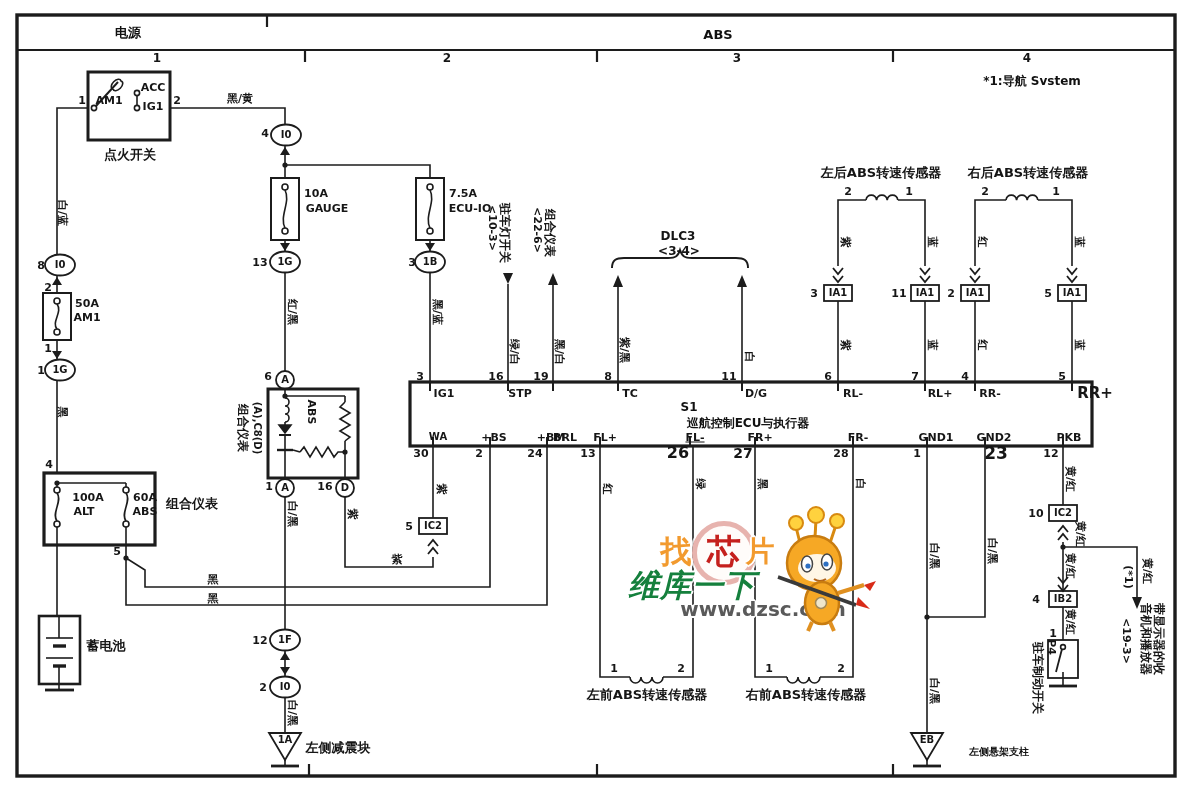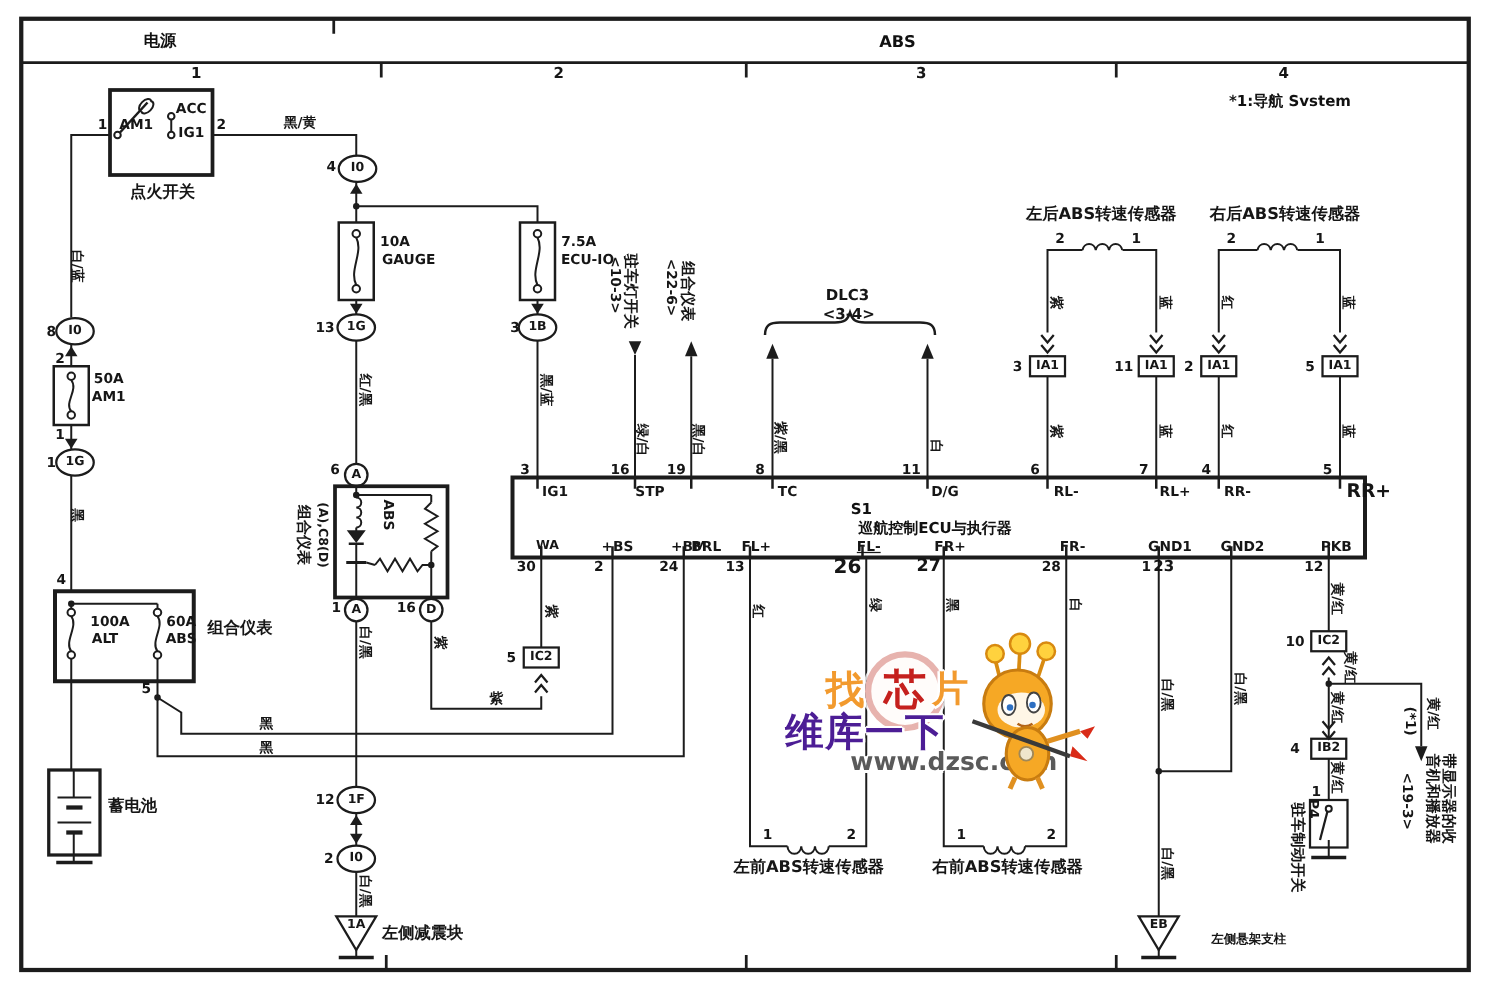--- a/index.html
+++ b/index.html
@@ -327,21 +327,21 @@
       <span class="lbl" style="left: 588px; top: 453px; font-size: 11px;">13</span>
       <span class="lbl" style="left: 695px; top: 437px; font-size: 11px; text-decoration: underline;">FL-</span>
       <span class="lbl" style="left: 678px; top: 453px; font-size: 16px;">26</span>
       <span class="lbl" style="left: 760px; top: 437px; font-size: 11px;">FR+</span>
       <span class="lbl" style="left: 743px; top: 453px; font-size: 14px;">27</span>
       <span class="lbl" style="left: 858px; top: 437px; font-size: 11px;">FR-</span>
       <span class="lbl" style="left: 841px; top: 453px; font-size: 11px;">28</span>
       <span class="lbl" style="left: 936px; top: 437px; font-size: 11px;">GND1</span>
       <span class="lbl" style="left: 917px; top: 453px; font-size: 11px;">1</span>
       <span class="lbl" style="left: 994px; top: 437px; font-size: 11px;">GND2</span>
-      <span class="lbl" style="left: 931px; top: 453px; font-size: 12px;">23</span>
+      <span class="lbl" style="left: 996px; top: 453px; font-size: 17px;">23</span>
       <span class="lbl" style="left: 1069px; top: 437px; font-size: 11px;">PKB</span>
       <span class="lbl" style="left: 1051px; top: 453px; font-size: 11px;">12</span>
       <span class="lbl rot" style="left: 505px; top: 233px; font-size: 12px;">驻车灯开关</span>
       <span class="lbl rot" style="left: 492px; top: 228px; font-size: 11px;">&lt;10-3&gt;</span>
       <span class="lbl rot" style="left: 550px; top: 233px; font-size: 12px;">组合仪表</span>
       <span class="lbl rot" style="left: 537px; top: 230px; font-size: 11px;">&lt;22-6&gt;</span>
       <span class="lbl rot" style="left: 514px; top: 352px; font-size: 11px;">绿/白</span>
       <span class="lbl rot" style="left: 559px; top: 352px; font-size: 11px;">黑/白</span>
       <span class="lbl rot" style="left: 624px; top: 350px; font-size: 11px;">紫/黑</span>
       <span class="lbl rot" style="left: 749px; top: 357px; font-size: 11px;">白</span>
@@ -405,21 +405,21 @@
       <span class="lbl" style="left: 737px; top: 58px; font-size: 12px;">3</span>
       <span class="lbl" style="left: 1027px; top: 58px; font-size: 12px;">4</span>
     </div>
 
   <div id="wm">
     <div class="wm-t wm-outline" style="left:676px;top:552px;font-size:31px;color:#f29a2e;">找</div>
     <div id="wm-circle">
       <span>芯</span>
     </div>
     <div class="wm-t wm-outline" style="left:760px;top:552px;font-size:29px;color:#f29a2e;">片</div>
-    <div class="wm-t wm-outline" style="left:692px;top:586px;font-size:31px;color:#4c1d95;letter-spacing:1px;">维库一下</div>
+    <div class="wm-t wm-outline" style="left:692px;top:586px;font-size:31px;color:#15803d;letter-spacing:1px;font-style:italic;">维库一下</div>
     <div class="wm-t wm-outline" style="left:763px;top:609px;font-size:20px;color:#5a5a5a;font-weight:700;">www.dzsc.com</div>
 
     <svg style="position:absolute;left:758px;top:505px;" width="140" height="130" viewBox="0 0 140 130">
       <line x1="42" y1="38" x2="38" y2="22" stroke="#d88a10" stroke-width="3"></line>
       <line x1="57" y1="33" x2="58" y2="14" stroke="#d88a10" stroke-width="3"></line>
       <line x1="72" y1="38" x2="78" y2="20" stroke="#d88a10" stroke-width="3"></line>
       <circle cx="38" cy="18" r="7" fill="#ffd23e" stroke="#d88a10" stroke-width="2"></circle>
       <circle cx="58" cy="10" r="8" fill="#ffd23e" stroke="#d88a10" stroke-width="2"></circle>
       <circle cx="79" cy="16" r="7" fill="#ffd23e" stroke="#d88a10" stroke-width="2"></circle>
       <circle cx="56" cy="58" r="27" fill="#f6a825" stroke="#c87c10" stroke-width="2.5"></circle>

